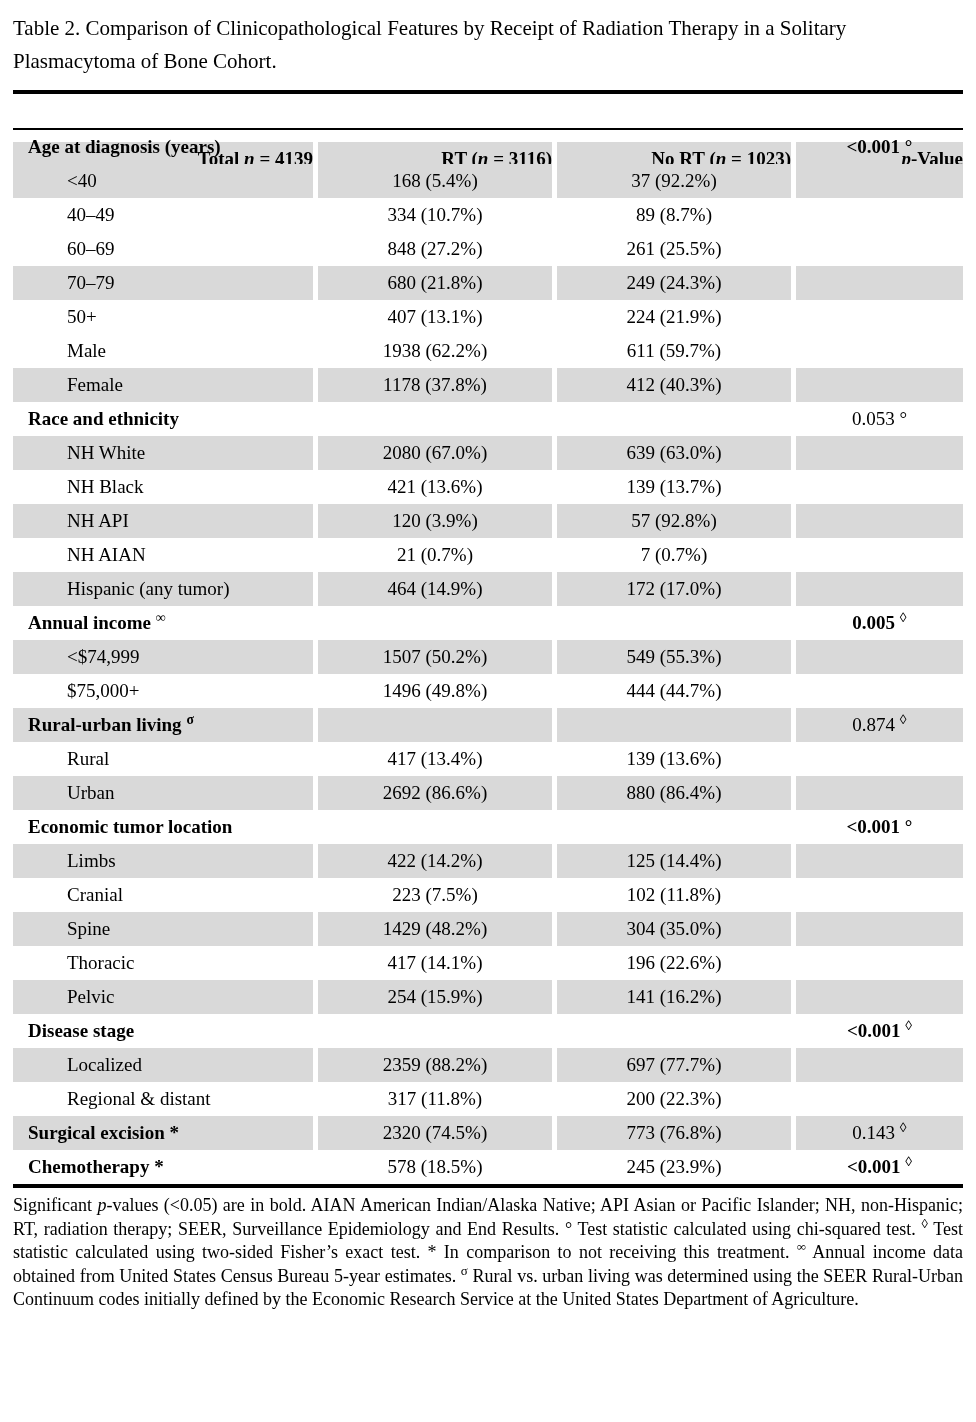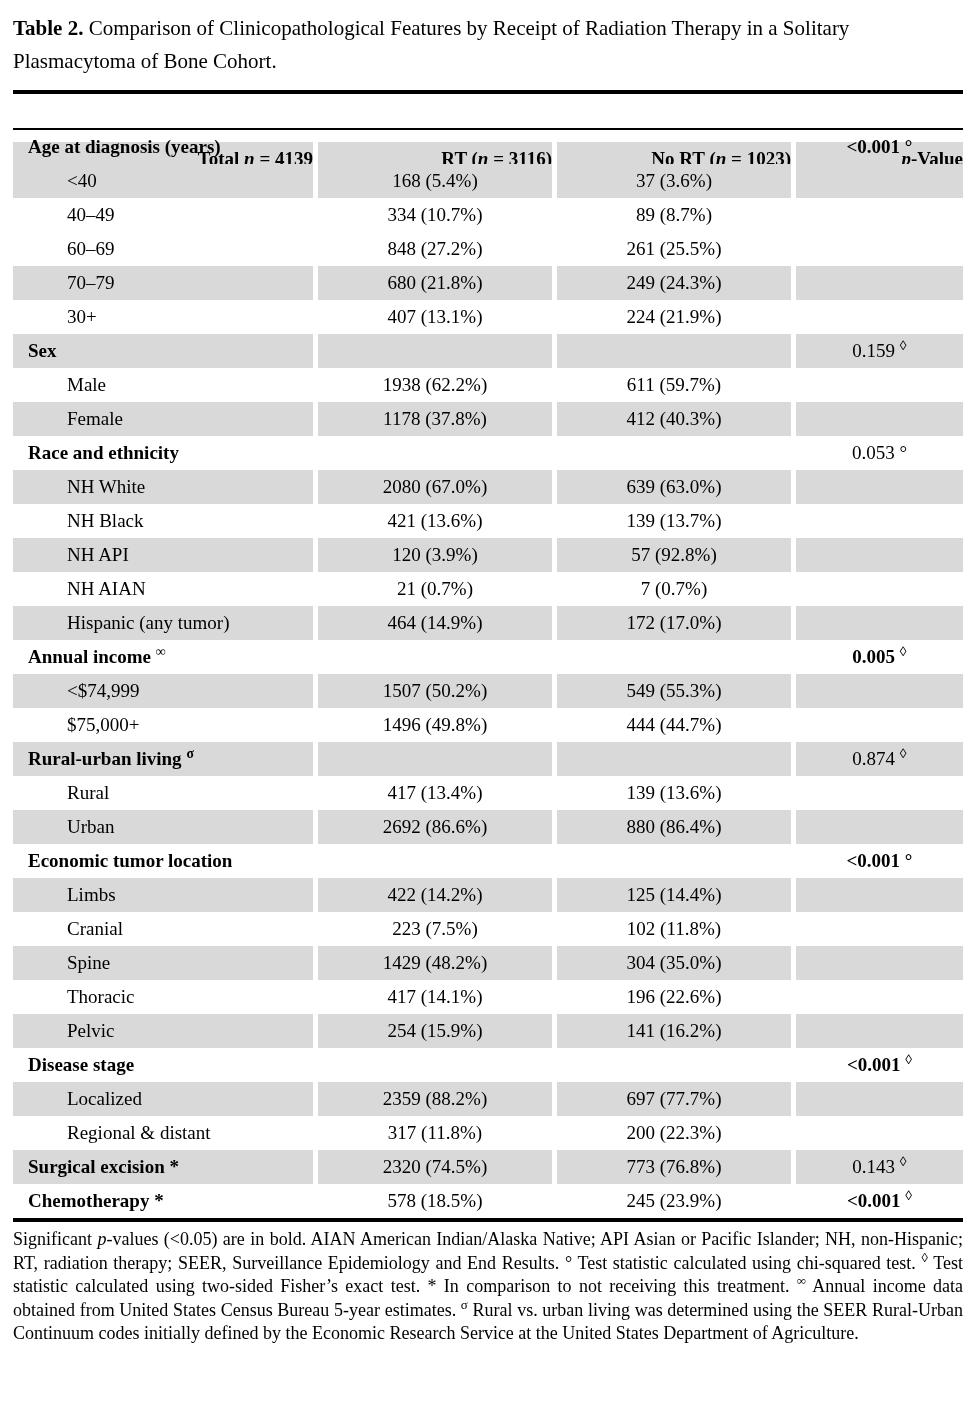--- a/index.html
+++ b/index.html
@@ -8,21 +8,21 @@
     background:#ffffff; color:#000000;
     font-family:"Liberation Serif","DejaVu Serif",serif;
     overflow:hidden;
   }
   .page { padding:6px 13px 0 13px; }
 
   .caption {
     width:950px; font-size:21px; line-height:33px;
     margin:6px 0 12px 0;
   }
-  .caption b { font-weight:bold; }
+  .caption b { font-weight:normal; }
 
   .dtable {
     width:950px;
     border-top:4px solid #000;
     border-bottom:4px solid #000;
     font-size:19px;
   }
   .trow {
     display:grid;
     grid-template-columns:300px 234px 234px 167px;
@@ -80,21 +80,21 @@
           <div class="cell val"></div>
           <div class="cell val bold">
             <span>&lt;0.001&nbsp;<span class="ring">°</span></span>
           </div>
         </div>
         <div class="trow shaded">
           <div class="cell labelcell label-indent">
             <span>&lt;40</span>
           </div>
           <div class="cell val">168 (5.4%)</div>
-          <div class="cell val">37 (3.6%)</div>
+          <div class="cell val">37 (92.2%)</div>
           <div class="cell val">
             <span></span>
           </div>
         </div>
         <div class="trow">
           <div class="cell labelcell label-indent">
             <span>40–49</span>
           </div>
           <div class="cell val">334 (10.7%)</div>
           <div class="cell val">89 (8.7%)</div>
@@ -117,38 +117,28 @@
             <span>70–79</span>
           </div>
           <div class="cell val">680 (21.8%)</div>
           <div class="cell val">249 (24.3%)</div>
           <div class="cell val">
             <span></span>
           </div>
         </div>
         <div class="trow">
           <div class="cell labelcell label-indent">
-            <span>30+</span>
+            <span>50+</span>
           </div>
           <div class="cell val">407 (13.1%)</div>
           <div class="cell val">224 (21.9%)</div>
           <div class="cell val">
             <span></span>
           </div>
         </div>
-        <div class="trow shaded">
-          <div class="cell labelcell bold">
-            <span>Sex</span>
-          </div>
-          <div class="cell val"></div>
-          <div class="cell val"></div>
-          <div class="cell val">
-            <span>0.159&nbsp;<sup>◊</sup></span>
-          </div>
-        </div>
         <div class="trow">
           <div class="cell labelcell label-indent">
             <span>Male</span>
           </div>
           <div class="cell val">1938 (62.2%)</div>
           <div class="cell val">611 (59.7%)</div>
           <div class="cell val">
             <span></span>
           </div>
         </div>

